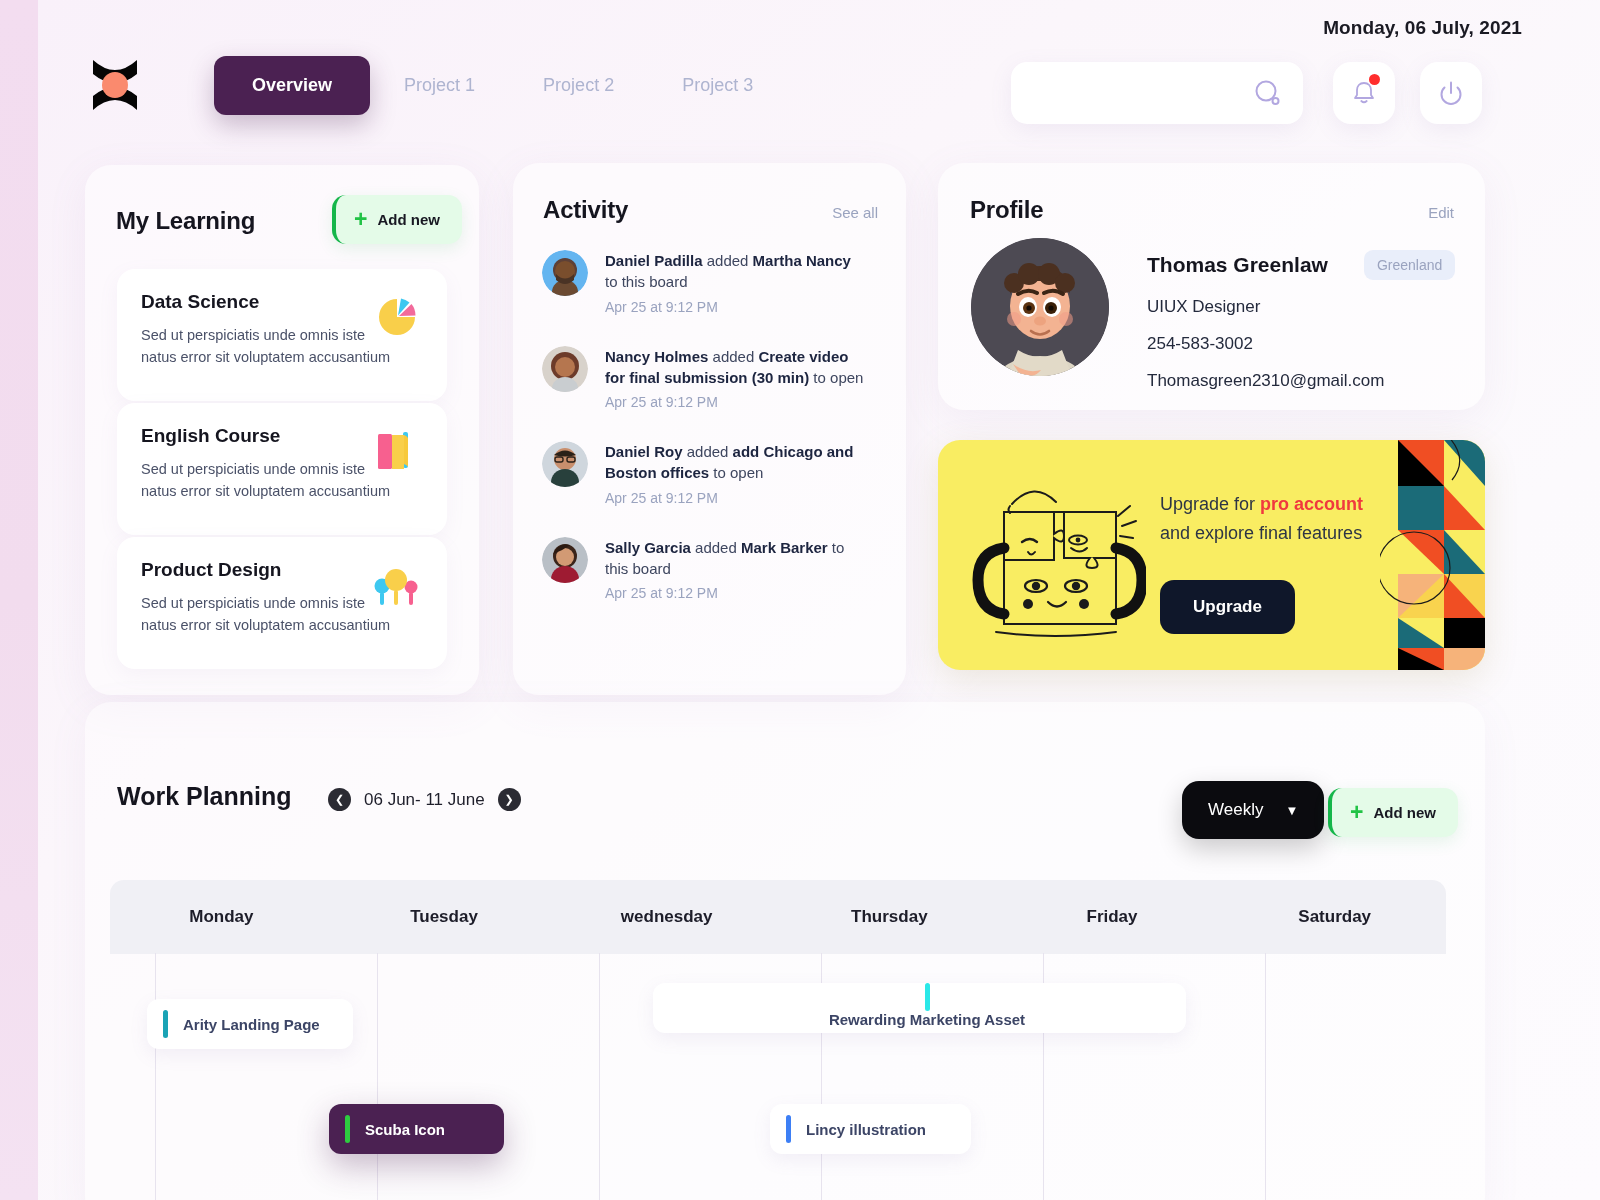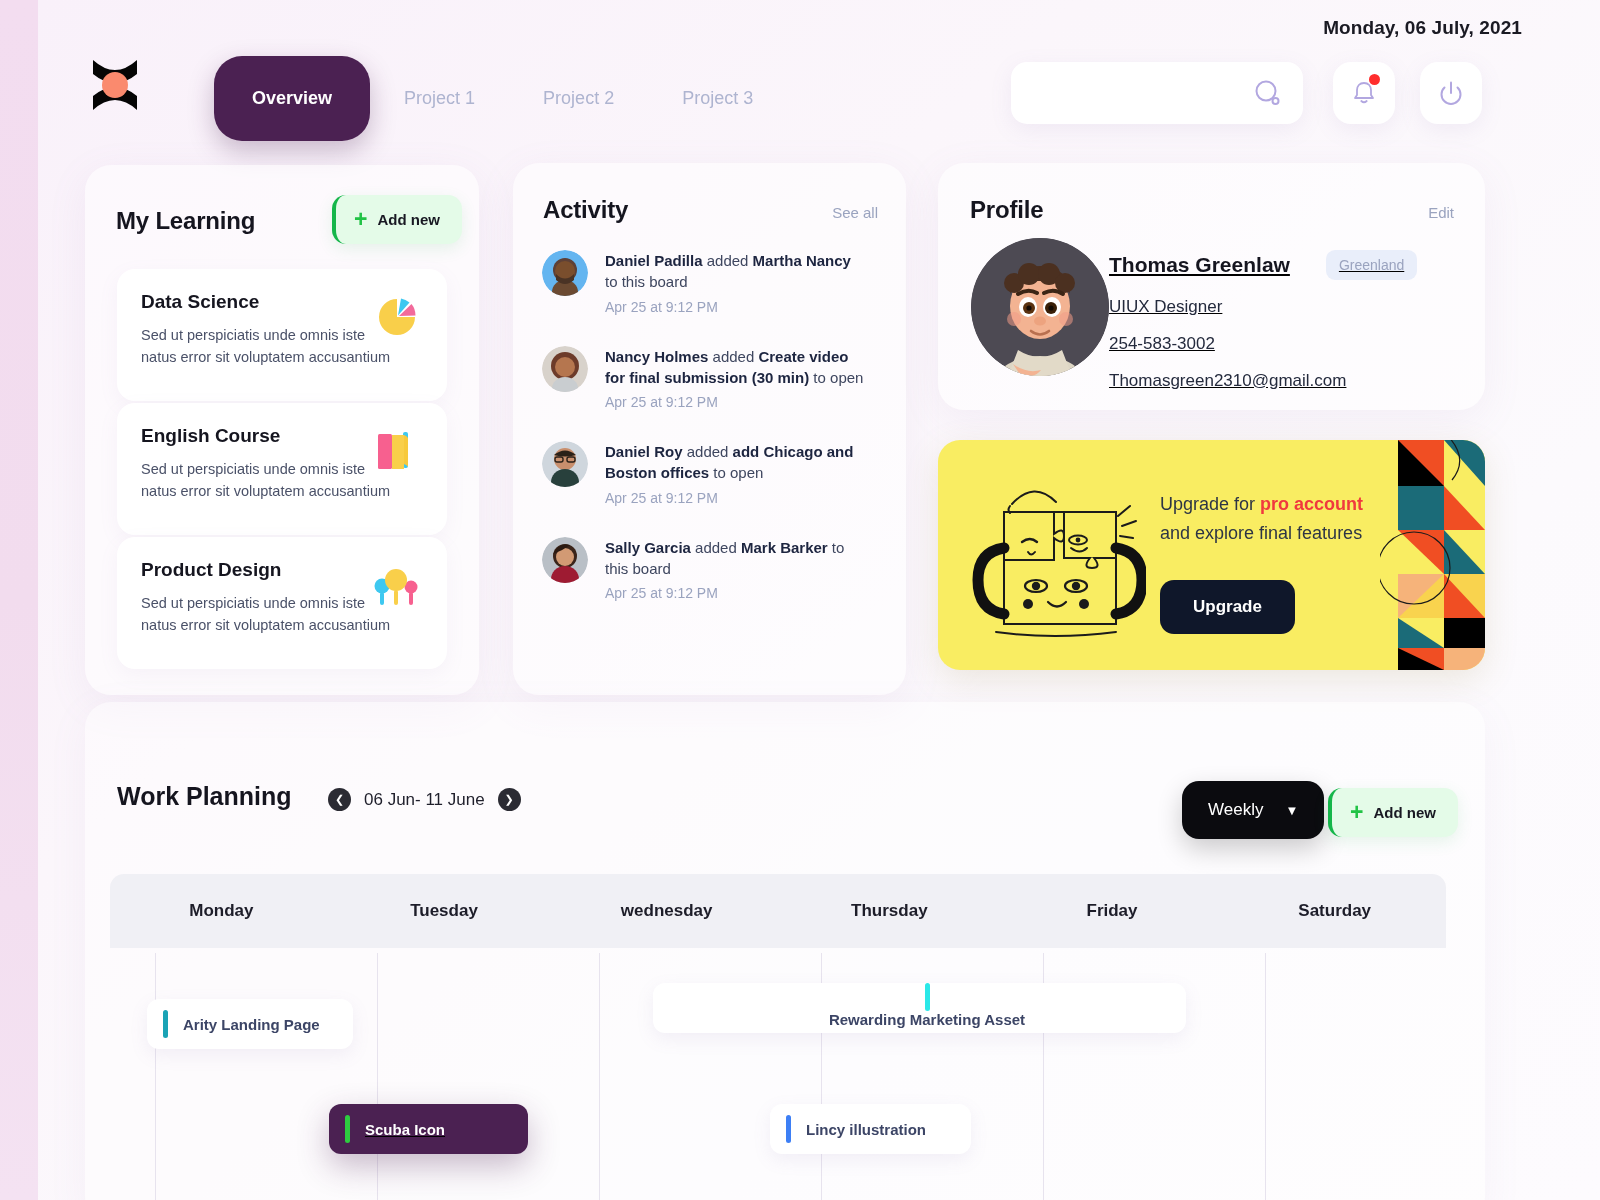--- a/index.html
+++ b/index.html
@@ -27,21 +27,21 @@
   .logo { position: absolute; left: 49px; top: 6px; width: 56px; height: 62px; }
   .logo svg { display: block; }
 
   .nav { position: absolute; left: 176px; top: 8px; display: flex; align-items: center; gap: 0; }
   .nav-item {
     font-size: 18px; color: #aeb4d0; font-weight: 500;
     padding: 18px 34px; cursor: pointer; white-space: nowrap;
   }
   .nav-item.active {
     background: #4b2152; color: #ffffff; font-weight: bold;
-    border-radius: 28px; padding: 32px 38px;
+    border-radius: 12px; padding: 19px 38px;
     box-shadow: 0 10px 26px rgba(75,33,82,.28);
   }
 
   .search-box {
     position: absolute; left: 973px; top: 14px; width: 292px; height: 62px;
     background: #ffffff; border-radius: 16px; border: none;
     box-shadow: 0 6px 22px rgba(140,120,180,.10);
   }
   .search-input {
     width: 230px; height: 60px; border: 0; outline: 0; background: transparent;
@@ -140,21 +140,21 @@
   }
   .range-lbl { font-size: 17px; color: #1f1f2b; white-space: nowrap; }
   .weekly {
     position: absolute; left: 1097px; top: 79px; background: #0b0b0f; color: #fff;
     border-radius: 17px; padding: 19px 26px; display: flex; align-items: center; gap: 22px;
     font-size: 17px; cursor: pointer; box-shadow: 0 10px 26px rgba(0,0,0,.2);
   }
   .wp-add { position: absolute; left: 1243px; top: 86px; }
 
   .daybar {
-    position: absolute; left: 25px; top: 172px; width: 1336px; height: 74px;
+    position: absolute; left: 25px; top: 178px; width: 1336px; height: 74px;
     background: #f0f0f5; border-radius: 14px 14px 0 0; display: flex;
   }
   .day { flex: 1; display: flex; align-items: center; justify-content: center;
          font-size: 17px; font-weight: bold; color: #1d1d29; }
   .gridzone { position: absolute; left: 25px; top: 251px; width: 1336px; height: 249px; overflow: hidden; }
   .vline { position: absolute; top: 0; width: 1px; height: 249px; background: #e7e3ee; }
 
   .task {
     position: absolute; height: 50px; border-radius: 12px; background: #fff;
     display: flex; align-items: center; box-shadow: 0 6px 18px rgba(140,120,175,.10);
@@ -344,21 +344,21 @@
         </div>
       </div>
 
     </div>
   </div>
 
   <div class="panel panel-profile">
     <div class="panel-title" style="position:absolute;left:32px;top:33px;">Profile</div>
     <div class="link-muted" style="position:absolute;right:31px;top:41px;">Edit</div>
 
-    <div style="position:absolute;left:33px;top:75px;display:flex;text-decoration:underline;">
+    <div style="position:absolute;left:33px;top:75px;display:flex;gap:38px;">
       <div class="pf-avatar">
         <svg width="138" height="138" viewBox="0 0 138 138">
           <circle cx="69" cy="69" r="69" fill="#4d4a53"></circle>
           <path d="M69 118 c-26 0 -40 12 -44 20 h88 c-4-8-18-20-44-20z" fill="#ddd6c4"></path>
           <ellipse cx="69" cy="68" rx="30" ry="33" fill="#f3b392"></ellipse>
           <path d="M39 56 q2 -28 30 -28 q28 0 30 28 q-6 -14 -30 -13 q-24 -1 -30 13z" fill="#4b3020"></path>
           <circle cx="43" cy="45" r="10" fill="#4b3020"></circle>
           <circle cx="58" cy="36" r="11" fill="#4b3020"></circle>
           <circle cx="78" cy="36" r="11" fill="#4b3020"></circle>
           <circle cx="94" cy="45" r="10" fill="#4b3020"></circle>
@@ -496,21 +496,21 @@
       <div class="task" style="left:37px;top:46px;width:206px;">
         <span class="bar" style="background:#1aa3b5;"></span>
         <span class="tlbl">Arity Landing Page</span>
       </div>
 
       <div class="task" style="left:543px;top:30px;width:533px;flex-direction:column;">
         <span class="bar" style="background:#2ae8e8;"></span>
         <span class="tlbl">Rewarding Marketing Asset</span>
       </div>
 
-      <div class="task dark" style="left:219px;top:151px;width:199px;text-decoration:underline;">
+      <div class="task dark" style="left:219px;top:151px;width:175px;">
         <span class="bar" style="background:#2ecc40;"></span>
         <span class="tlbl">Scuba Icon</span>
       </div>
 
       <div class="task" style="left:660px;top:151px;width:201px;">
         <span class="bar" style="background:#3d7ff5;"></span>
         <span class="tlbl">Lincy illustration</span>
       </div>
     </div>
   </div>

